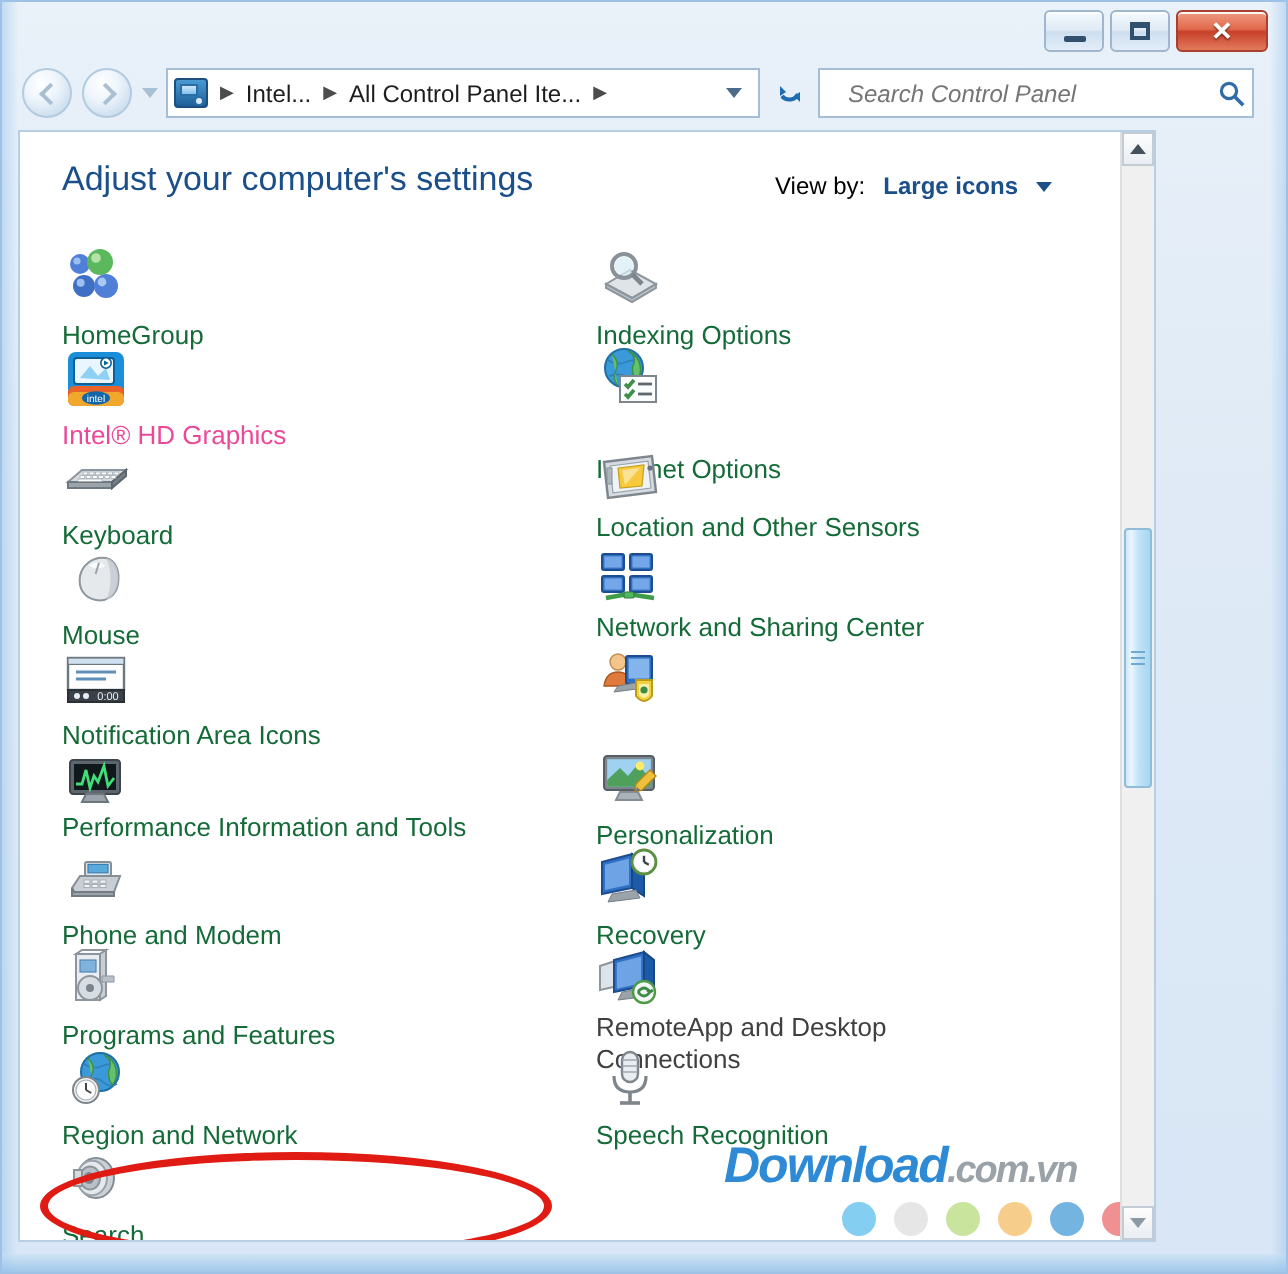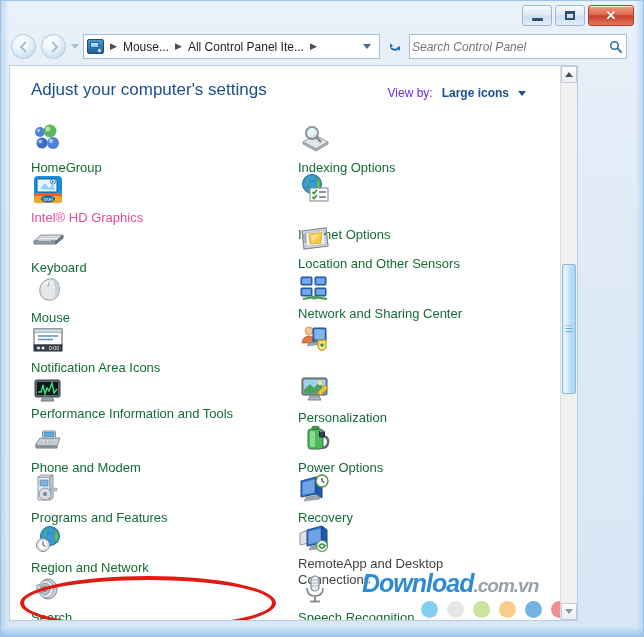--- a/index.html
+++ b/index.html
@@ -94,41 +94,41 @@
     position:absolute;left:383px;top:4px;width:22px;height:23px;
     display:flex;align-items:center;justify-content:center;
     font-size:14px;color:#1f6cb0;font-weight:bold;
   }
   #searchbox{
     position:absolute;left:408px;top:3px;width:218px;height:25px;
     background:#ffffff;border:1px solid #a6bed5;box-sizing:border-box;
     display:flex;align-items:center;
   }
   #search-input{
-    border:none;outline:none;flex:1;height:21px;margin-left:0;
+    border:none;outline:none;flex:1;height:21px;margin-left:12px;
     font-family:"Liberation Sans",sans-serif;font-size:12px;font-style:italic;color:#8d8d8d;
     background:transparent;
   }
   #search-icon{
     width:20px;flex:none;display:flex;align-items:center;justify-content:center;
     color:#2f6ca8;font-size:13px;
   }
 
   
   #content{
     position:absolute;left:8px;top:64px;width:569px;height:556px;
     background:#ffffff;border:1px solid #b8cfe3;box-sizing:border-box;
     overflow:hidden;
   }
   #header{position:absolute;left:0;top:0;width:626px;height:52px;background:#ffffff;}
   #page-title{
     position:absolute;left:21px;top:14px;font-size:17px;color:#1b4f8a;white-space:nowrap;
   }
   #viewby-wrap{position:absolute;right:110px;top:20px;display:flex;align-items:center;gap:9px;}
-  #viewby-label{font-size:12px;color:#6d28d9;}
+  #viewby-label{font-size:12px;color:#000000;}
   #viewby-value{font-size:12px;color:#1b4f8a;font-weight:bold;}
   #viewby-caret{
     width:0;height:0;border-left:4px solid transparent;border-right:4px solid transparent;
     border-top:5px solid #1b4f8a;
   }
 
   
   #grid{
     position:absolute;left:0;top:52px;width:610px;height:503px;
   }
@@ -216,21 +216,21 @@
   </div>
 
   <div id="navbar">
     <div id="navback" class="navbtn"></div>
     <div id="navfwd" class="navbtn"></div>
     <div id="navhist"></div>
 
     <div id="crumbbar">
       <span class="crumb-icon"></span>
       <span class="crumb-sep">▶</span>
-      <span class="crumb-txt">Mouse...</span>
+      <span class="crumb-txt">Intel...</span>
       <span class="crumb-sep">▶</span>
       <span class="crumb-txt">All Control Panel Ite...</span>
       <span class="crumb-sep">▶</span>
       <span id="crumb-drop"></span>
     </div>
 
     <div id="refreshbtn">
       <svg width="16" height="16" viewBox="0 0 16 16">
         <path d="M3 9 L3 4 L6 7 Z" fill="#1f6cb0"></path>
         <path d="M4 9 a4.5 4 0 0 0 8 -1" stroke="#1f6cb0" stroke-width="2" fill="none"></path>
@@ -507,34 +507,20 @@
      <path d="M12 24 L21 24 L23 28 L10 28 Z" fill="#aab2ba" stroke="#848c94"></path>
      <path d="M20 20 L27 13 L30 16 L23 23 L19.5 23.8 Z" fill="#f0c03c" stroke="#b8891a" stroke-width=".7"></path>
      <path d="M19.5 23.8 L20.6 21.6 L22.4 23.2 Z" fill="#6e757c"></path>
    </svg>
             </span>
             <span class="lbl" style="color: rgb(21, 107, 56);">Personalization</span>
           </div>
           <div class="item">
             <span class="ico">
               <svg viewBox="0 0 34 34">
-     <rect x="10" y="7" width="15" height="20" rx="3" fill="#4fb85d" stroke="#2f7a3c"></rect>
-     <rect x="12" y="9" width="5" height="16" rx="2" fill="#9ee8a6" opacity=".75"></rect>
-     <rect x="14" y="4.4" width="7" height="3" rx="1" fill="#3f9c4c" stroke="#2f7a3c"></rect>
-     <path d="M25 14 q6 1 5 7 q-1 5 -6 5" stroke="#5e666e" stroke-width="2.4" fill="none"></path>
-     <rect x="21.5" y="9" width="5" height="6" rx="1" fill="#3a4148" stroke="#22282d"></rect>
-     <line x1="22.8" y1="8" x2="22.8" y2="10" stroke="#9aa2aa" stroke-width="1.4"></line>
-     <line x1="25.2" y1="8" x2="25.2" y2="10" stroke="#9aa2aa" stroke-width="1.4"></line>
-   </svg>
-            </span>
-            <span class="lbl" style="color: rgb(21, 107, 56);">Power Options</span>
-          </div>
-          <div class="item">
-            <span class="ico">
-              <svg viewBox="0 0 34 34">
      <path d="M3 9 L18 5 L18 22 L3 25 Z" fill="#2f6fc4" stroke="#1d4c8f"></path>
      <path d="M4.5 10.4 L16.5 7.2 L16.5 20.4 L4.5 23 Z" fill="#6ea3e6"></path>
      <path d="M18 5 L24 9 L24 26 L18 22 Z" fill="#1d5aa8" stroke="#174785"></path>
      <path d="M8 25 L20 23 L22 27 L6 29 Z" fill="#9aa2aa" stroke="#767e86" stroke-width=".5"></path>
      <circle cx="24" cy="9" r="6" fill="#f2f6f9" stroke="#5b8f41" stroke-width="1.4"></circle>
      <circle cx="24" cy="9" r="4.6" fill="#fff"></circle>
      <line x1="24" y1="9" x2="24" y2="5.9" stroke="#3a4148" stroke-width="1.2"></line>
      <line x1="24" y1="9" x2="26.4" y2="10.4" stroke="#3a4148" stroke-width="1.2"></line>
    </svg>
             </span>

